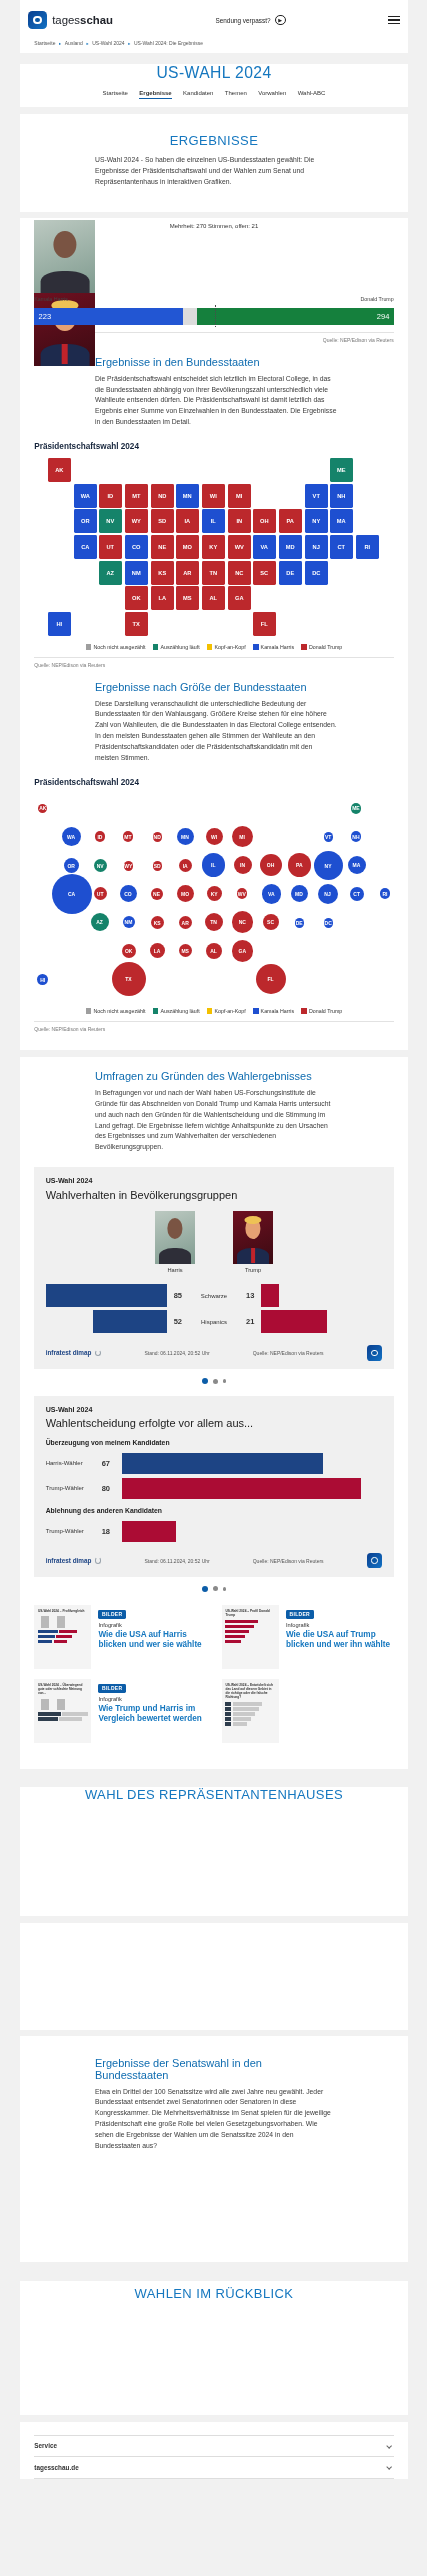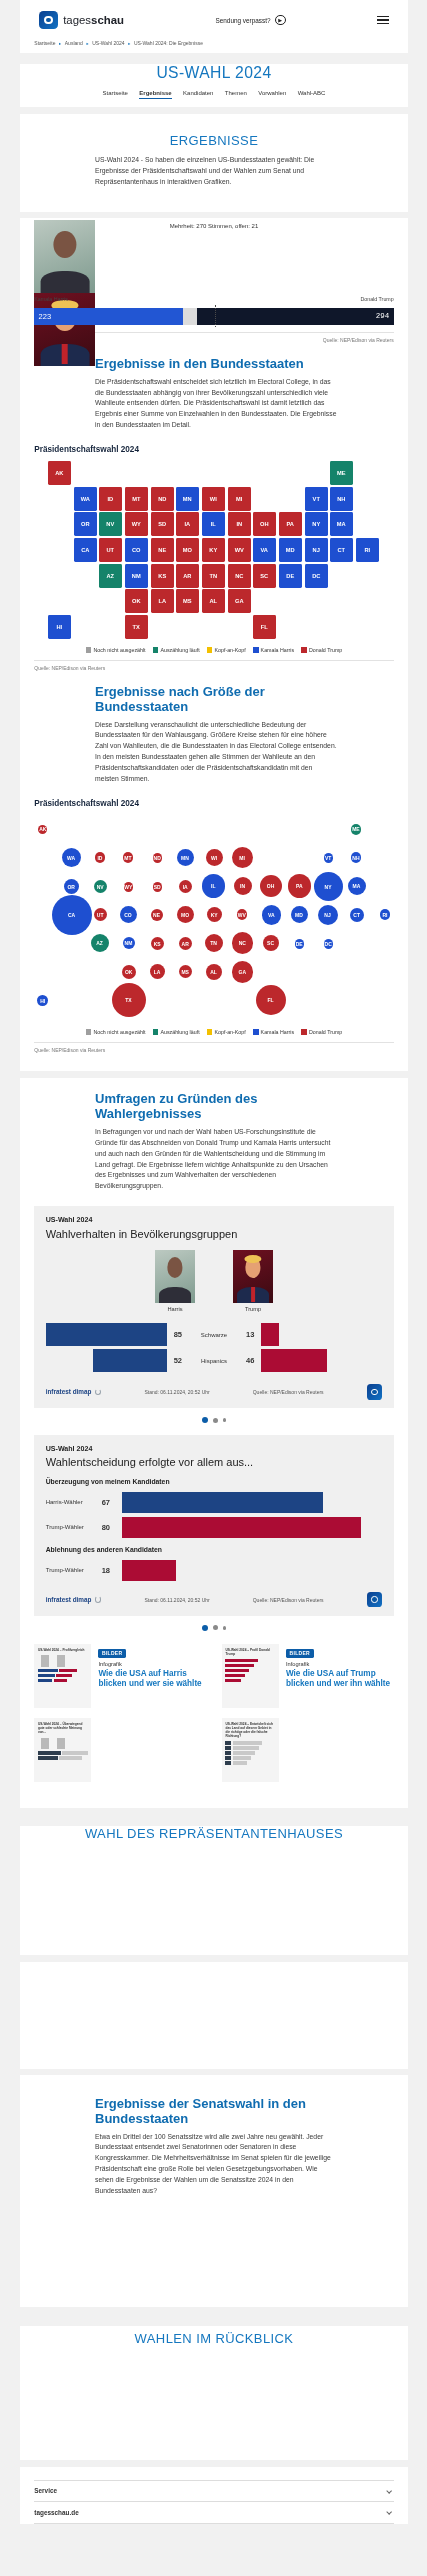--- a/index.html
+++ b/index.html
@@ -1,41 +1,41 @@
 <!DOCTYPE html>
 <html style="font-size:11.4px"><head>
 <meta charset="utf-8">
 <style>
   *{box-sizing:border-box}
   html,body{margin:0;padding:0}
   body{background:#f1f1f1;font-family:"Liberation Sans",sans-serif;color:#333;width:428px;margin:0 auto}
   .card{background:#fff;margin:0 20px 6.4px;position:relative}
   .pad{padding:0.7px 0 10px}
   
-  .topbar{display:flex;align-items:center;justify-content:space-between;height:40px;padding:0 19px}
+  .topbar{display:flex;align-items:center;justify-content:space-between;height:40px;padding:0 8px}
   .logo{display:flex;align-items:center;gap:5.7px}
   .logosq{width:18.5px;height:18.5px;border-radius:4.3px;background:linear-gradient(135deg,#0a3f8f,#1272c4);display:flex;align-items:center;justify-content:center}
   .logosq .ring{width:8.6px;height:8.6px;border:2.1px solid #fff;border-radius:50%;background:#0a57a4}
   .wordmark{font-size:11.4px;color:#20232a}
   .wordmark b{font-weight:700}
   .missed{display:flex;align-items:center;gap:4.3px;font-size:6.4px;color:#222}
   .play{width:10.7px;height:10.7px;border:1.1px solid #222;border-radius:50%;display:flex;align-items:center;justify-content:center;font-size:5px;color:#222}
   .burger{display:flex;flex-direction:column;gap:2.1px;cursor:pointer}
   .burger span{display:block;width:12px;height:1.4px;background:#222}
   .crumbs{display:flex;gap:3.6px;align-items:center;padding:0 14.3px 7.1px;font-size:5px;color:#555;flex-wrap:wrap}
   .crumb-sep{color:#1577bf;font-size:4.3px}
   
   .pagetitle{margin:11.4px 0 7.1px;text-align:center;color:#1577bf;font-size:15.7px;font-weight:400;letter-spacing:0.4px}
   .subnav{display:flex;justify-content:center;gap:11.4px;font-size:6px;color:#333;padding-bottom:8.6px}
   .subnav .tab{padding-bottom:2.1px;cursor:pointer}
   .subnav .tab.active{font-weight:700;border-bottom:1.4px solid #0c5da8}
   
   .section-title{margin:18.5px 0 7.1px;text-align:center;color:#1577bf;font-size:13px;font-weight:400;letter-spacing:0.4px}
   .bodytext{font-size:6.8px;line-height:1.6;color:#3a3a3a;margin:0 71px 14.3px 75px}
-  .subhead{color:#0f6cb0;font-size:13px;font-weight:700;margin:13px 71px 5.7px 75px}
+  .subhead{color:#0f6cb0;font-size:11px;font-weight:400;margin:13px 71px 5.7px 75px}
   .chart-title{font-size:8.2px;font-weight:700;color:#16253c;margin:10px 0 7.1px 14.3px}
   .hr{border-top:0.7px solid #e2e2e2;margin:7.1px 14.3px 0}
   .source{font-size:5px;color:#777;margin:3.6px 14.3px 8.6px;text-align:right}
   .source.left{text-align:left}
   
   .cands{position:relative;height:88px;margin:1.4px 14.3px 0}
   .majority{position:absolute;left:0;right:0;top:2.9px;text-align:center;font-size:6px;color:#333}
   .photo{position:absolute;top:0;width:61px;height:73px}
   .photo.left{left:0}.photo.right{right:0}
   .cand-name{position:absolute;top:76px;font-size:5.3px;color:#444}
@@ -178,21 +178,21 @@
     <div class="photo right sil trumpp">
         <span class="head"></span>
         <span class="torso"></span>
       </div>
     <div class="cand-name left">Kamala Harris</div>
     <div class="cand-name right">Donald Trump</div>
   </div>
   <div class="ebar">
     <div class="seg" style="width: 41.4498%; background: rgb(34, 86, 211);"><span class="v">223</span></div>
     <div class="seg" style="width: 3.90335%; background: rgb(220, 220, 220);"></div>
-    <div class="seg" style="display: flex; width: 54.6468%; background: #0f172a; font-family: Liberation Mono, monospace;">
+    <div class="seg" style="display: flex; width: 54.6468%; background: #15803d;">
         <span class="v r">294</span>
       </div>
     <div class="marker" style="left: 50.1859%;"></div>
   </div>
   <div class="hr"></div>
   <div class="source">Quelle: NEP/Edison via Reuters</div>
 
   <h3 class="subhead">Ergebnisse in den Bundesstaaten</h3>
   <p class="bodytext">Die Präsidentschaftswahl entscheidet sich letztlich im Electoral College, in das die Bundesstaaten abhängig von ihrer Bevölkerungszahl unterschiedlich viele Wahlleute entsenden dürfen. Die Präsidentschaftswahl ist damit letztlich das Ergebnis einer Summe von Einzelwahlen in den Bundesstaaten. Die Ergebnisse in den Bundesstaaten im Detail.</p>
   <div class="chart-title">Präsidentschaftswahl 2024</div>
@@ -384,21 +384,21 @@
           <div class="db l" style="width: 121px;"></div>
           <div class="dv">85</div>
           <div class="dl">Schwarze</div>
           <div class="dv">13</div>
           <div class="db r" style="width: 18.5px;"></div>
         </div>
         <div class="demo-row">
           <div class="db l" style="width: 74px;"></div>
           <div class="dv">52</div>
           <div class="dl">Hispanics</div>
-          <div class="dv">46</div>
+          <div class="dv">21</div>
           <div class="db r" style="width: 66px;"></div>
         </div>
       </div>
     <div class="cfoot">
       <span class="ifd">
           <span>infratest dimap</span>
           <span class="ifdring"></span>
         </span>
       <span>Stand: 06.11.2024, 20:52 Uhr</span>
       <span>Quelle: NEP/Edison via Reuters</span>
@@ -512,20 +512,21 @@
             <div class="mrow">
               <span class="mb" style="width: 23px; background: rgb(46, 61, 77);"></span>
               <span class="mb" style="width: 26px; background: rgb(201, 201, 201);"></span>
             </div>
             <div class="mrow">
               <span class="mb" style="width: 20px; background: rgb(46, 61, 77);"></span>
               <span class="mb" style="width: 23px; background: rgb(201, 201, 201);"></span>
             </div>
           </div>
         </div>
+        <div class="tcol"><span class="badge">BILDER</span><div class="tkicker">Infografik</div><div class="ttitle">Wie Trump und Harris im Vergleich bewertet werden</div></div>
       </div>
       <div class="teaser">
         <div class="thumb">
           <div class="cap">US-Wahl 2024 – Entwickelt sich das Land auf diesem Gebiet in die richtige oder die falsche Richtung?</div>
           <div class="mini">
             <div class="mrow">
               <span class="mb" style="width: 5.7px; background: rgb(46, 61, 77);"></span>
               <span class="mb" style="width: 29.5px; background: rgb(201, 201, 201);"></span>
             </div>
             <div class="mrow">

